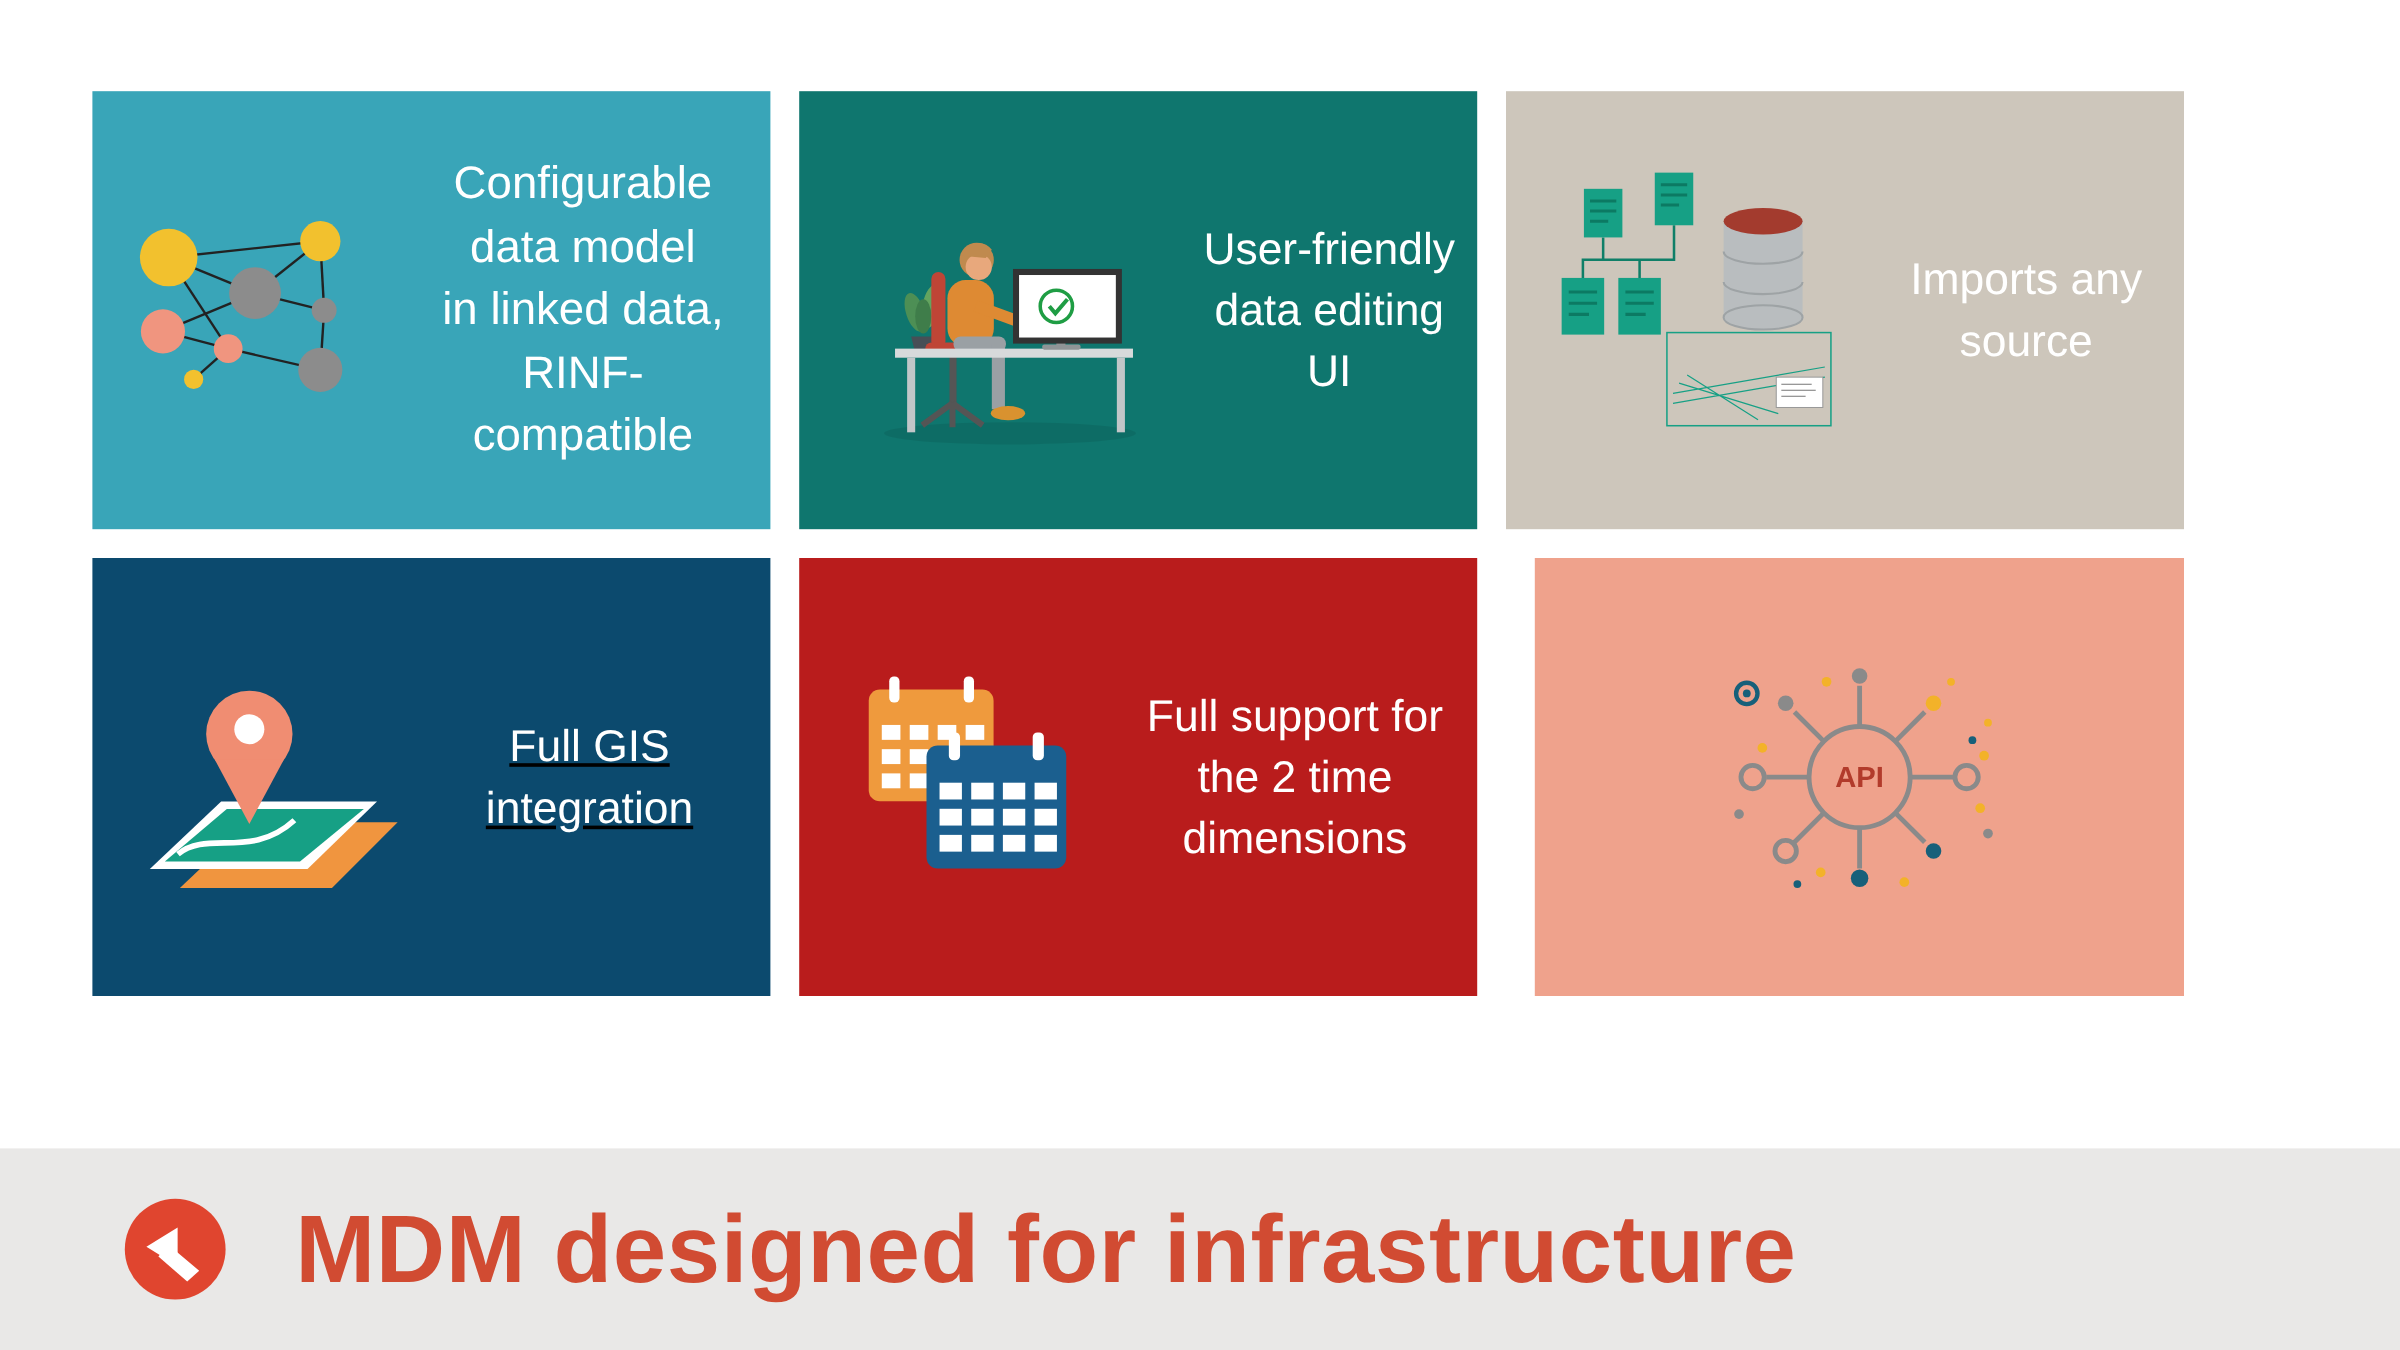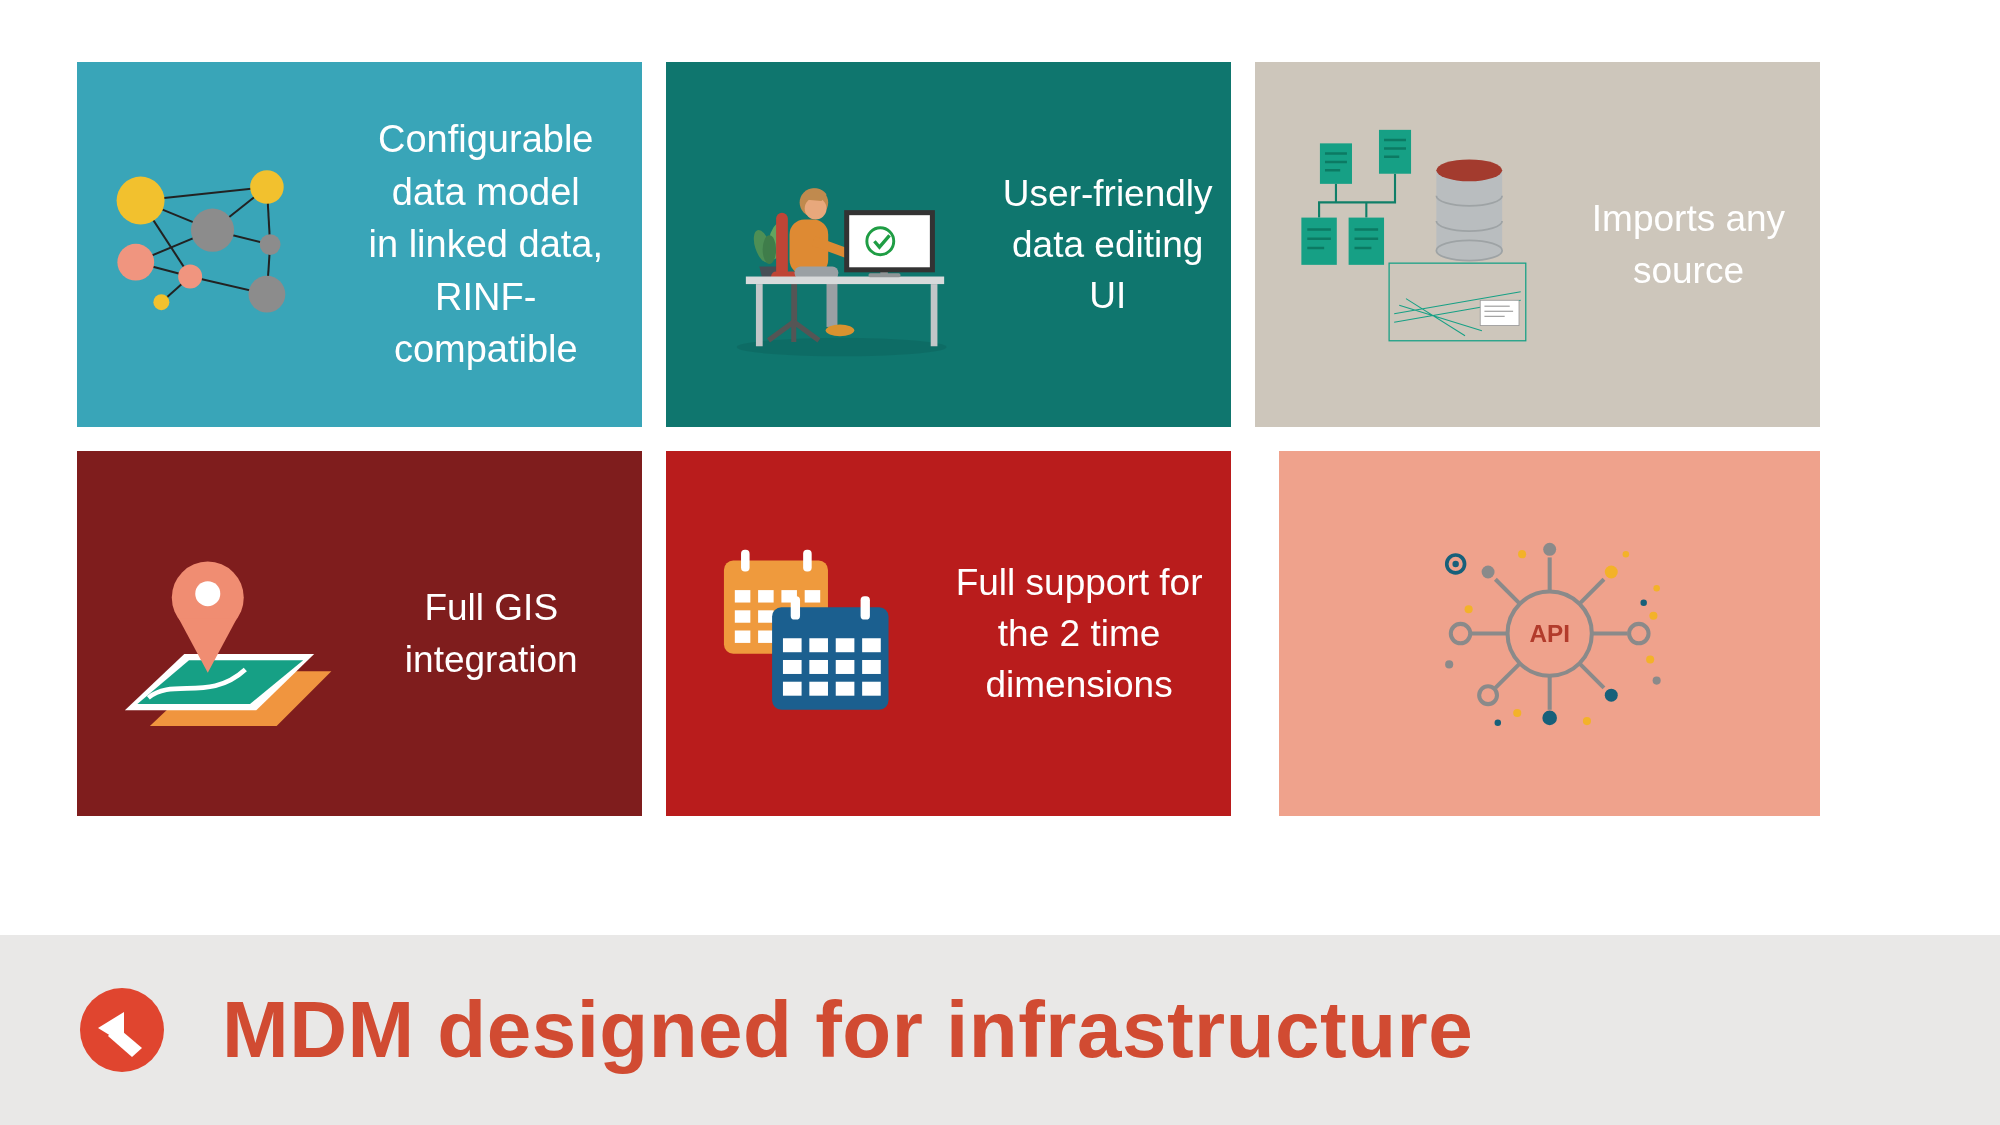--- a/index.html
+++ b/index.html
@@ -3,54 +3,54 @@
 <meta charset="utf-8">
 <style>
   html,body{margin:0;padding:0;}
   body{
     width:2000px;height:1125px;
     background:#ffffff;
     font-family:"Liberation Sans", sans-serif;
     position:relative;overflow:hidden;
   }
   .grid{
-    position:absolute;top:62px;left:77px;
+    position:absolute;top:76px;left:77px;
     display:grid;
     grid-template-columns:repeat(3,565px);
     grid-auto-rows:365px;
     column-gap:76px;row-gap:73px;gap:24px;
   }
   .card{
     display:flex;align-items:center;justify-content:center;
     box-sizing:border-box;padding:0 8px;
   }
   .card .illus{display:flex;align-items:center;justify-content:center;height:100%;}
   .card .illus svg{width:95%;height:88%;}
   .label{
     flex:1;color:#ffffff;font-size:37px;line-height:1.38;
     text-align:center;white-space:pre-line;
   }
   .card-1{background:#39a5b8;}
   .card-2{background:#0f766e;}
   .card-3{background:#cdc6bb;}
-  .card-4{background:#7f1d1d;}
+  .card-4{background:#0c4a6e;text-decoration:underline;}
   .card-5{background:#b91c1c;padding-left:24px;}
   .card-6{background:#efa28c;margin-left:24px;}
   .card-1 .illus{flex:0 0 46%;}
   .card-2 .illus{flex:0 0 58%;}
   .card-3 .illus{flex:0 0 55%;}
   .card-4 .illus{flex:0 0 48%;}
   .card-5 .illus{flex:0 0 46%;}
   .card-6 .illus{flex:0 0 52%;}
   .card-1 .label{font-size:38px;}
   .footer{
-    position:absolute;left:0;bottom:0;width:100%;height:190px;
+    position:absolute;left:0;bottom:0;width:100%;height:168px;
     background:#e9e8e7;
     display:flex;align-items:center;gap:56px;
-    padding-left:78px;box-sizing:border-box;
+    padding-left:102px;box-sizing:border-box;
   }
   .logo svg{width:88px;height:88px;display:block;}
   .footer-title{
     font-size:80px;font-weight:bold;color:#d14b32;letter-spacing:0.5px;
   }
 </style>
 </head>
 <body>
 
 <div class="grid">

